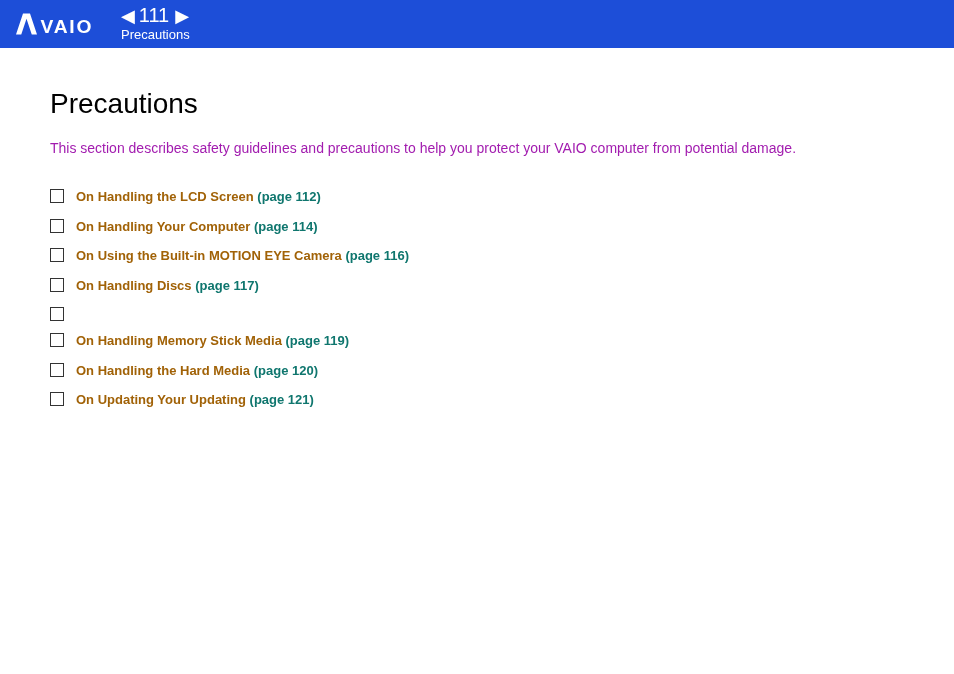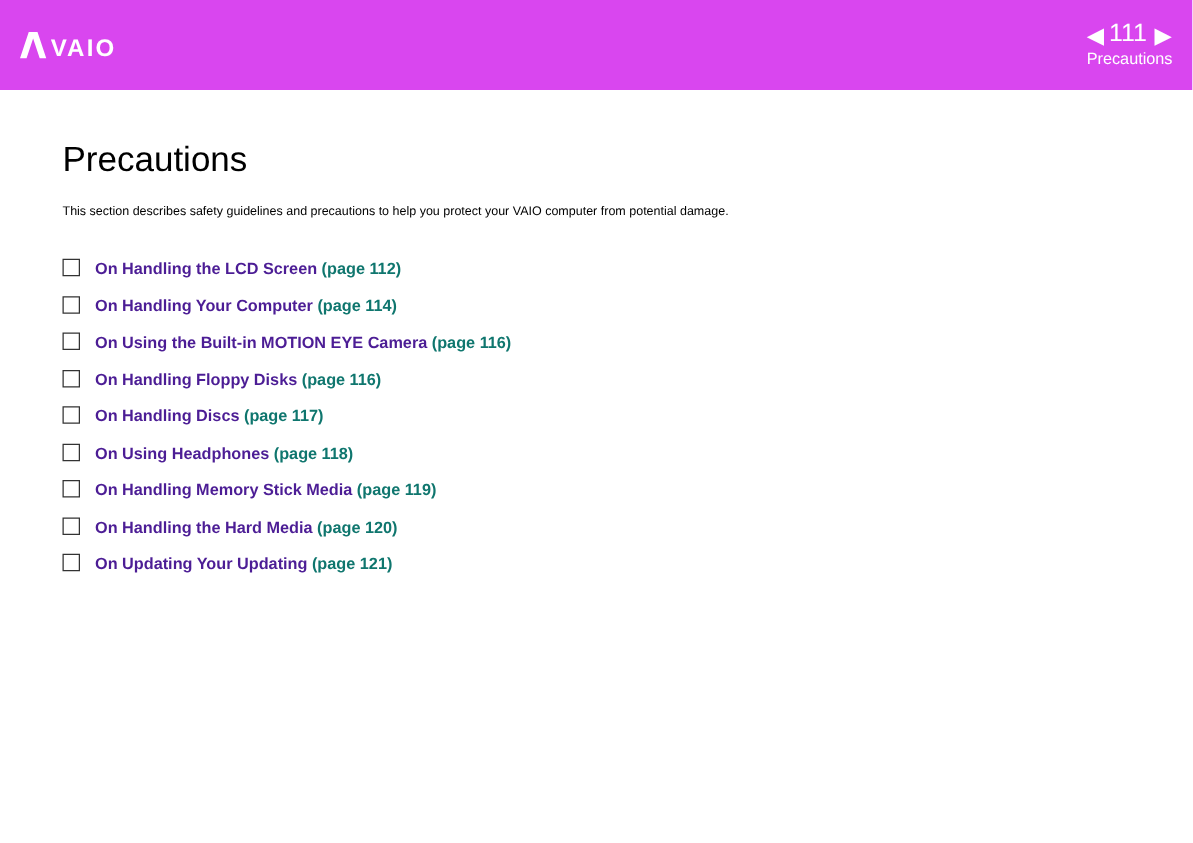--- a/index.html
+++ b/index.html
@@ -11,26 +11,26 @@
     body {
       width: 954px;
       height: 674px;
       font-family: Arial, sans-serif;
       background: #ffffff;
       overflow: hidden;
     }
 
     
     .header {
-      background: #d946ef;
+      background: #1d4ed8;
       width: 100%;
-      height: 72px;
+      height: 48px;
       display: flex;
       align-items: center;
-      justify-content: space-between;
+      justify-content: flex-start;
       padding: 0 16px;
     }
 
     .vaio-logo {
       display: flex;
       align-items: center;
     }
 
     .vaio-logo svg {
       height: 28px;
@@ -71,22 +71,22 @@
 
     .page-title {
       font-size: 28px;
       font-weight: normal;
       color: #000000;
       margin-bottom: 18px;
       font-family: Arial, sans-serif;
     }
 
     .description {
-      font-size: 10px;
-      color: #000000;
+      font-size: 14px;
+      color: #a21caf;
       margin-bottom: 28px;
       line-height: 1.5;
     }
 
     .toc-list {
       list-style: none;
       padding: 0;
       margin: 0;
     }
 
@@ -103,21 +103,21 @@
       height: 14px;
       border: 1.5px solid #333333;
       margin-right: 12px;
       margin-top: 2px;
       flex-shrink: 0;
       display: inline-block;
     }
 
     .toc-item-text {
       font-weight: bold;
-      color: #4c1d95;
+      color: #a16207;
     }
 
     .toc-item-link {
       color: #0f766e;
       font-weight: bold;
       text-decoration: none;
       cursor: pointer;
     }
   </style>
 </head>
@@ -156,29 +156,24 @@
       <li>
         <span class="checkbox-icon"></span>
         <span><span class="toc-item-text">On Handling Your Computer </span><a class="toc-item-link" href="#114">(page 114)</a></span>
       </li>
       <li>
         <span class="checkbox-icon"></span>
         <span><span class="toc-item-text">On Using the Built-in MOTION EYE Camera </span><a class="toc-item-link" href="#116">(page 116)</a></span>
       </li>
       <li>
         <span class="checkbox-icon"></span>
-        <span><span class="toc-item-text">On Handling Floppy Disks </span><a class="toc-item-link" href="#116b">(page 116)</a></span>
-      </li>
-      <li>
-        <span class="checkbox-icon"></span>
         <span><span class="toc-item-text">On Handling Discs </span><a class="toc-item-link" href="#117">(page 117)</a></span>
       </li>
       <li>
         <span class="checkbox-icon"></span>
-        <span><span class="toc-item-text">On Using Headphones </span><a class="toc-item-link" href="#118">(page 118)</a></span>
       </li>
       <li>
         <span class="checkbox-icon"></span>
         <span><span class="toc-item-text">On Handling Memory Stick Media </span><a class="toc-item-link" href="#119">(page 119)</a></span>
       </li>
       <li>
         <span class="checkbox-icon"></span>
         <span><span class="toc-item-text">On Handling the Hard Media </span><a class="toc-item-link" href="#120">(page 120)</a></span>
       </li>
       <li>

